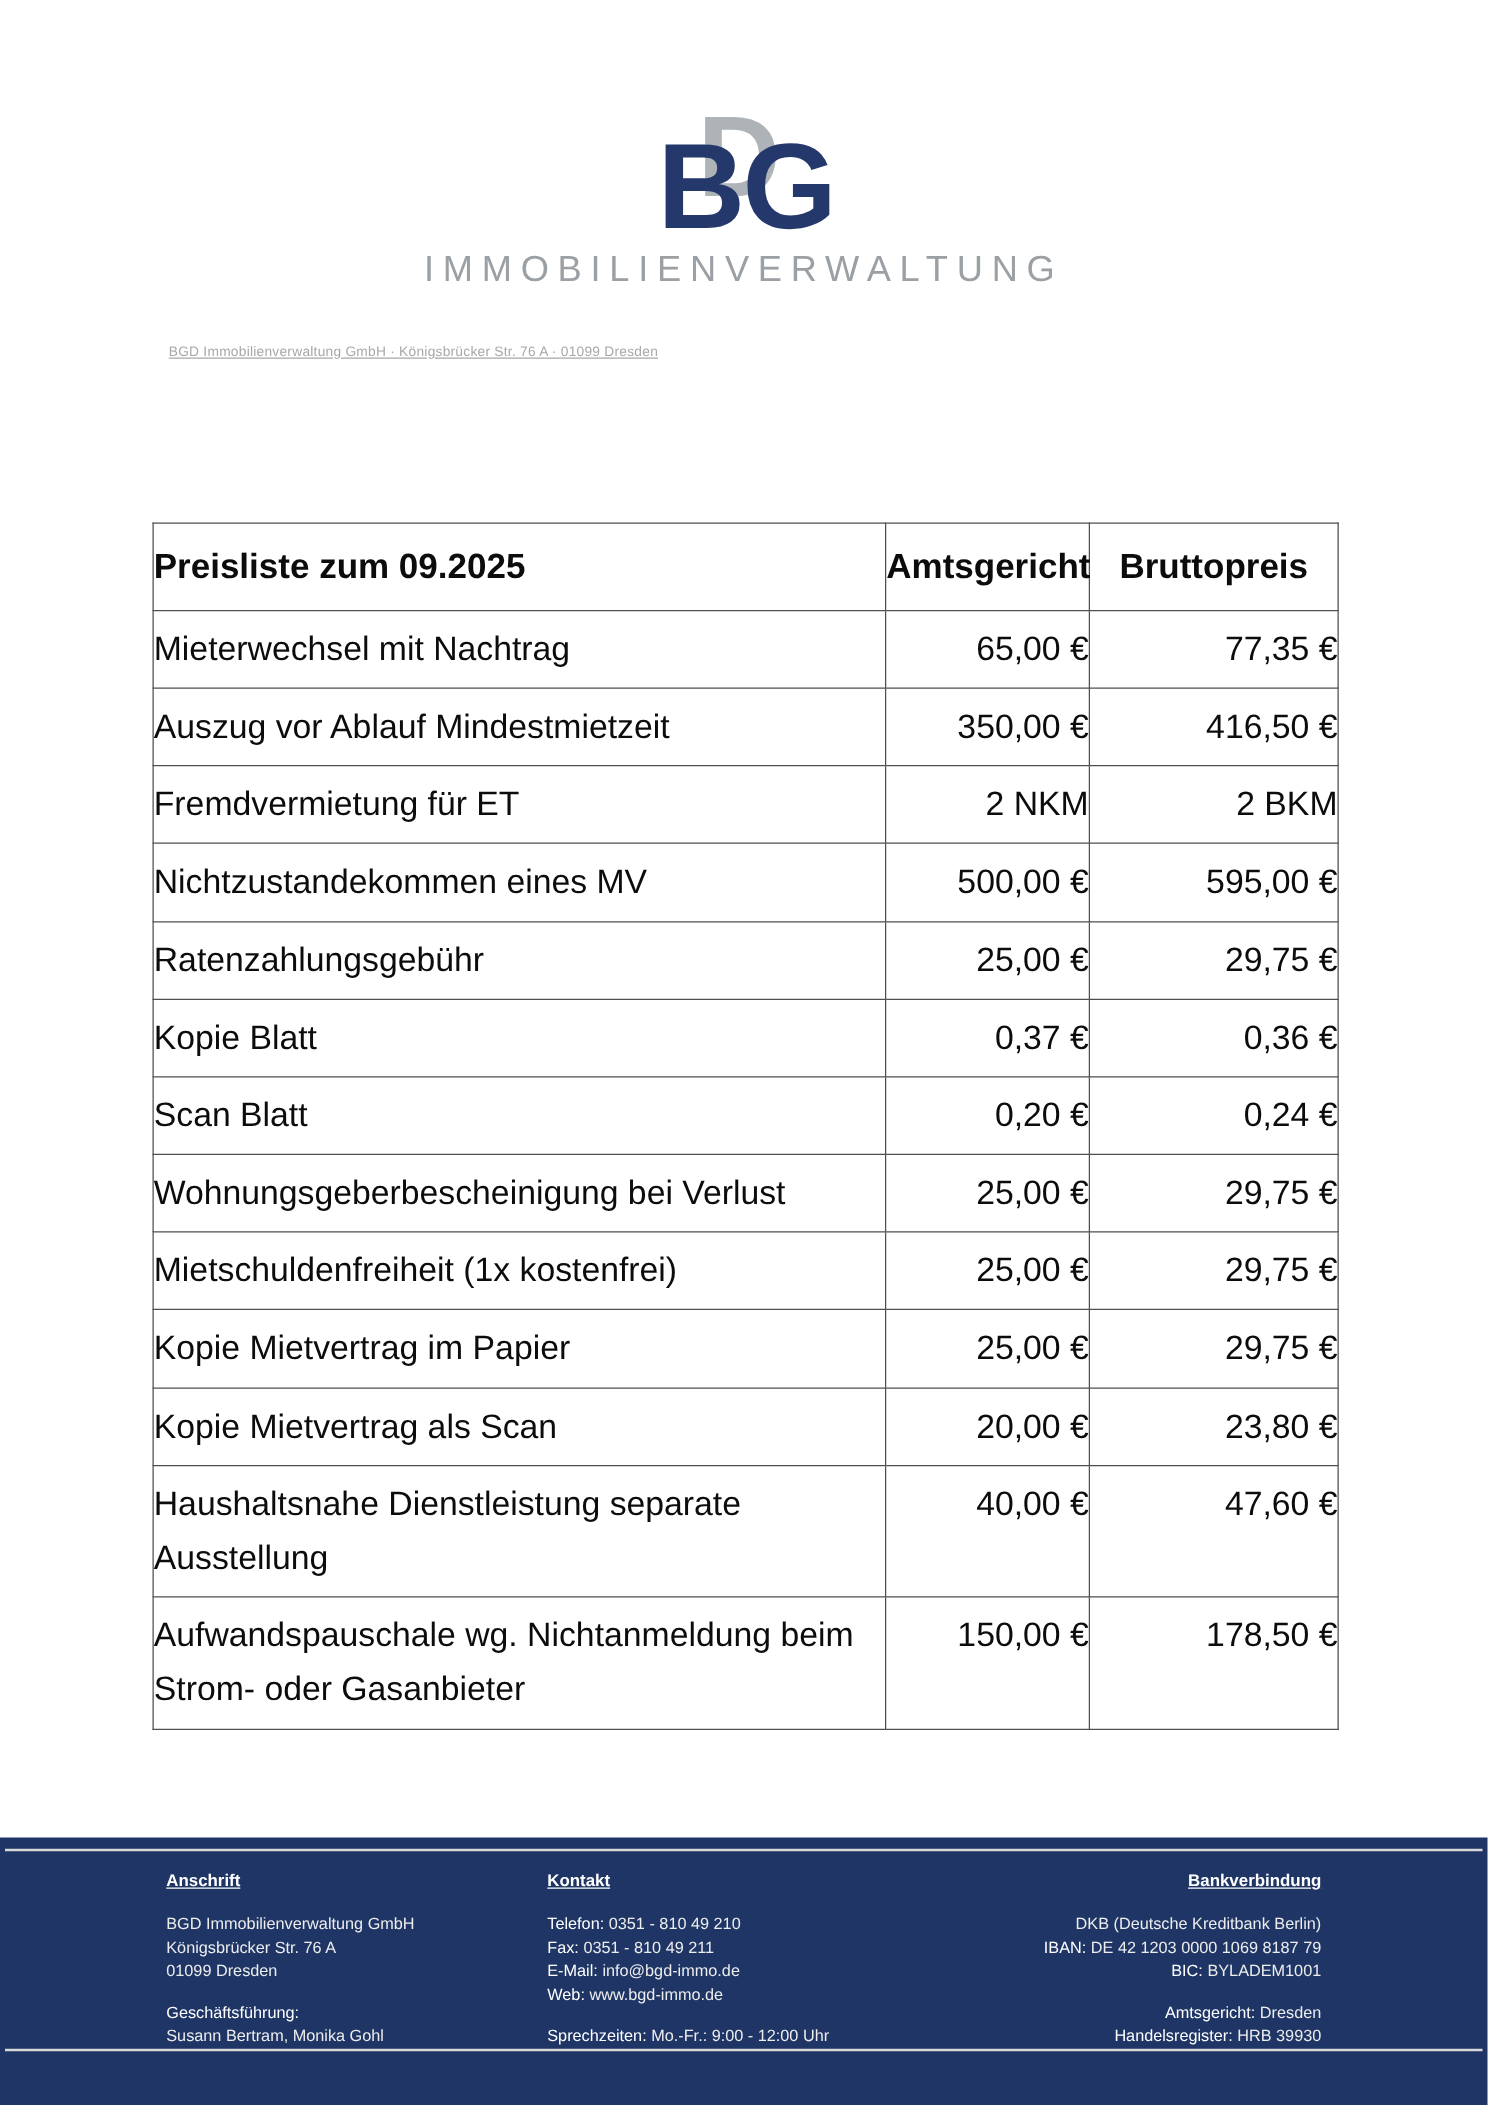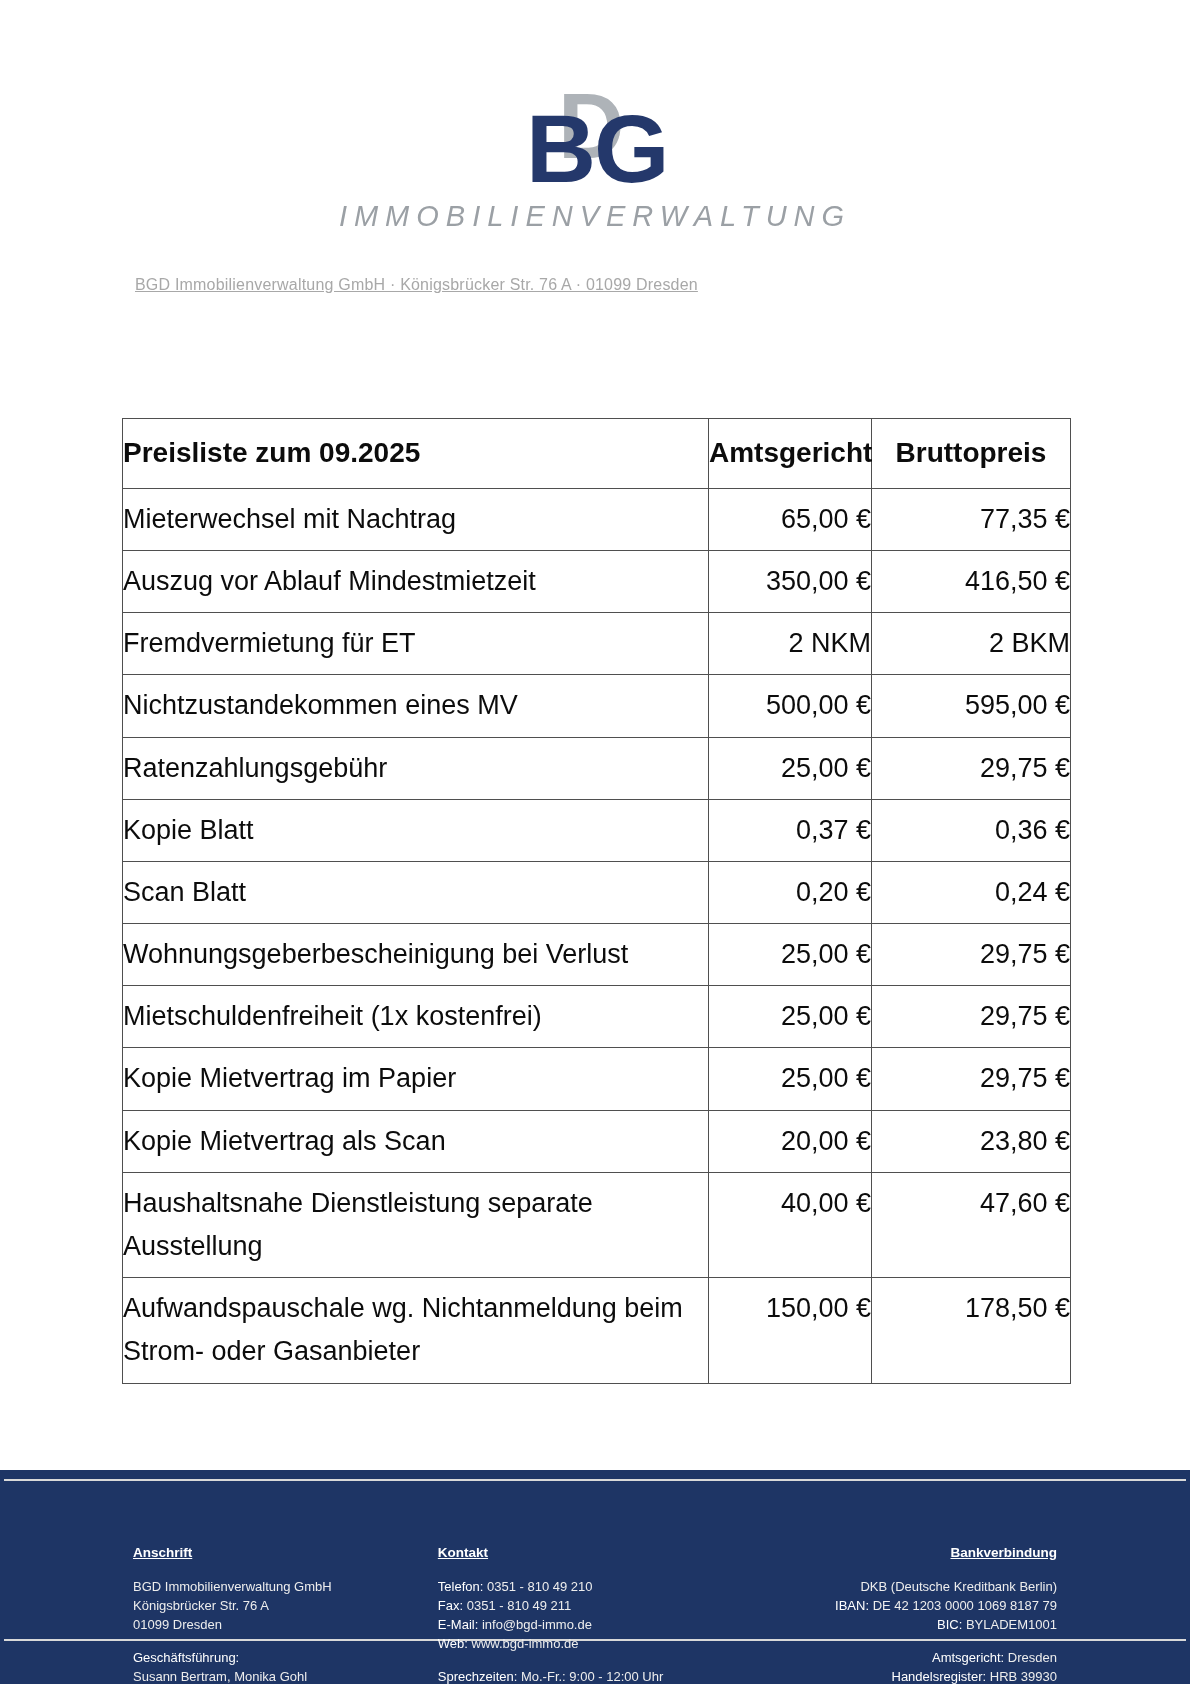--- a/index.html
+++ b/index.html
@@ -10,26 +10,26 @@
 
   
   .logo-wrap{position:absolute;top:80px;left:0;width:100%;}
   .logo-letters{position:relative;width:138px;height:112px;margin:0 auto;}
   .logo-letters span{position:absolute;font-weight:700;line-height:1;}
   .letter-d{left:32px;top:0;font-size:92px;color:#aeb3b8;z-index:1;}
   .letter-b{left:0;top:20px;font-size:97px;color:#24386b;z-index:2;}
   .letter-g{left:68px;top:20px;font-size:97px;color:#24386b;z-index:2;}
   .logo-subtitle{
     margin-top:8px;text-align:center;font-size:29px;color:#9ba0a5;
-    letter-spacing:7px;font-weight:400;font-style:italic;
+    letter-spacing:7px;font-weight:400;
   }
 
   
   .sender-line{
-    position:absolute;top:276px;left:135px;font-size:16px;color:#a8a8a8;
+    position:absolute;top:276px;left:135px;font-size:11px;color:#a8a8a8;
     text-decoration:underline;letter-spacing:0.2px;
   }
 
   
   .price-table{
     position:absolute;top:418px;left:122px;width:948px;
     border-collapse:collapse;table-layout:fixed;
   }
   .price-table col.c1{width:586px;}
   .price-table col.c2{width:163px;}
@@ -52,21 +52,21 @@
   .footer .rule-top{top:9px;}
   .footer .rule-bottom{top:169px;}
   .footer-cols{
     position:absolute;top:25px;left:133px;right:133px;display:flex;
     justify-content:space-between;
   }
   .fcol{font-size:13px;line-height:19px;}
   .fcol-left{text-align:left;width:320px;}
   .fcol-center{width:330px;}
   .fcol-right{text-align:right;width:320px;}
-  .fheading{font-weight:700;font-size:13.5px;text-decoration:underline;margin-bottom:15px;color:#fff;margin-top:48px;}
+  .fheading{font-weight:700;font-size:13.5px;text-decoration:underline;margin-bottom:15px;color:#fff;}
   .fblock{margin-bottom:14px;}
   .fcol b{font-weight:400;color:#fff;}
 </style>
 </head>
 <body>
 
 <div class="logo-wrap">
   <div class="logo-letters">
     <span class="letter-d">D</span>
     <span class="letter-b">B</span>

